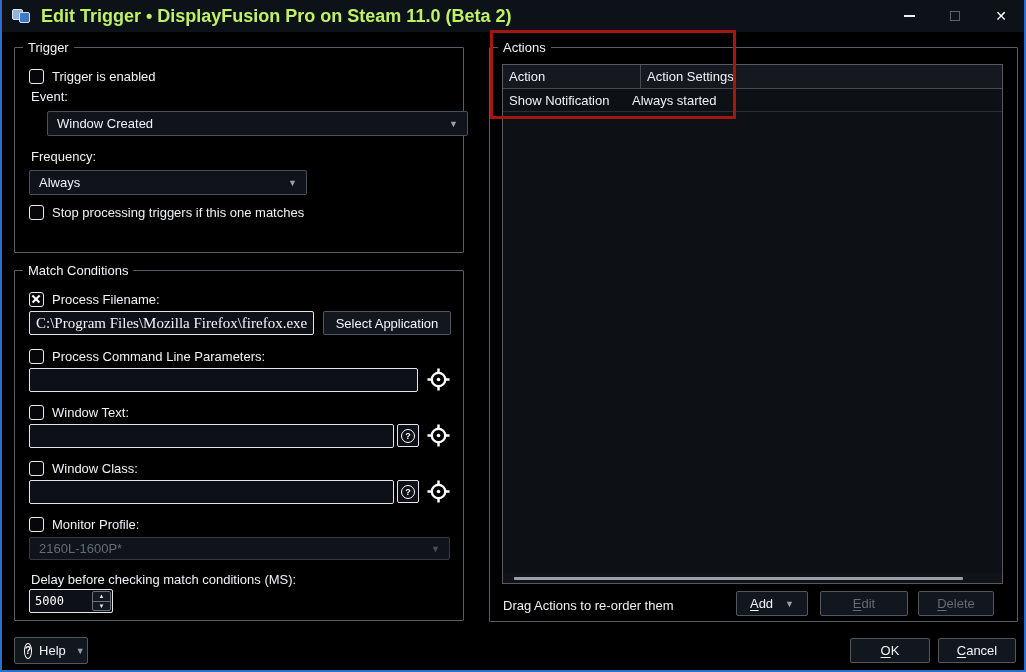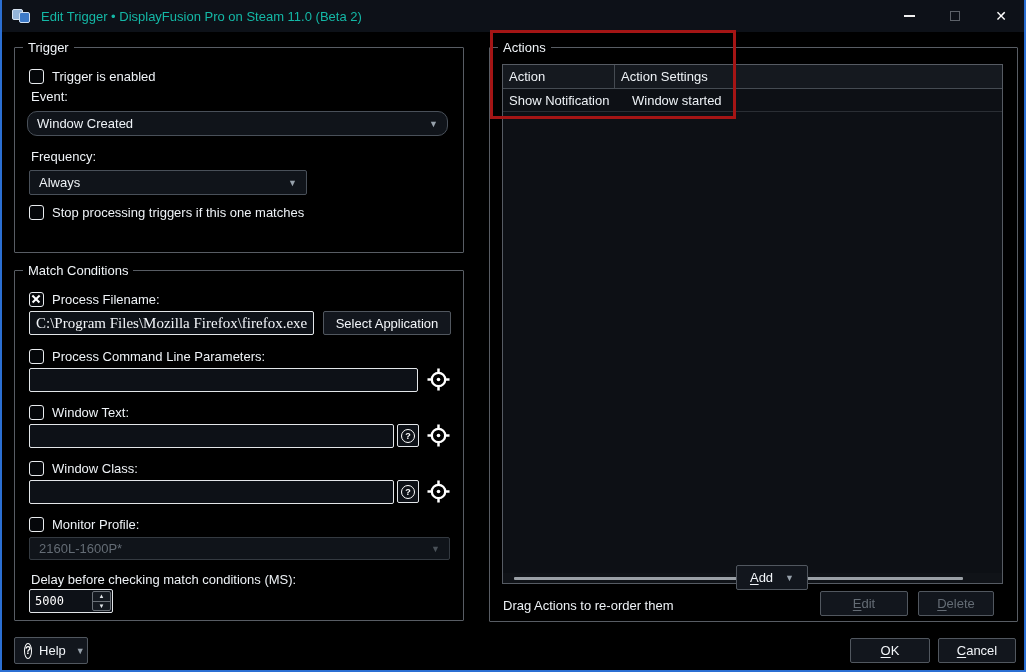--- a/index.html
+++ b/index.html
@@ -8,21 +8,21 @@
     position:relative; width:1026px; height:672px; overflow:hidden;
     background:#000;
     border-left:2px solid #2b6fd3; border-right:2px solid #2b6fd3; border-bottom:2px solid #2b6fd3;
     font-family:"Liberation Sans","DejaVu Sans",sans-serif; color:#eef2f6; font-size:13px;
   }
   
   #titlebar { position:absolute; left:0; top:0; right:0; height:32px; background:#0d1118; display:flex; align-items:center; }
   #app-icon { position:relative; width:20px; height:18px; margin:0 9px 0 10px; flex:0 0 auto; }
   #app-icon .sq1 { position:absolute; left:0; top:2px; width:11px; height:11px; background:#93b4d9; border:1px solid #d8e4f2; border-radius:2px; }
   #app-icon .sq2 { position:absolute; left:7px; top:5px; width:11px; height:11px; background:#3c7ac8; border:1px solid #cfe0f4; border-radius:2px; }
-  #window-title { font-size:13px; color:#14b8a6; white-space:nowrap; }
+  #window-title { font-size:18px; color:#bef264; white-space:nowrap;font-weight:bold; }
   #titlebar .spacer { flex:1; }
   .wc { width:46px; height:32px; display:flex; align-items:center; justify-content:center; color:#fff; }
   .min-glyph { width:11px; height:2px; background:#f0f0f0; display:block; }
   .max-glyph { width:10px; height:10px; border:1px solid #5c6168; display:block; }
   #btn-close { font-size:14px; }
   
   .groupbox { position:absolute; border:1px solid #585d64; border-radius:1px; }
   .groupbox-label { position:absolute; top:-9px; left:8px; background:#000; padding:0 5px; font-size:13px; color:#f0f4f8; line-height:17px; }
   
   .cbrow { position:absolute; display:flex; align-items:center; height:16px; }
@@ -52,21 +52,21 @@
   
   #delay-spinner { position:absolute; width:84px; height:24px; background:#0d1117; border:1.6px solid #e3e6e9; border-radius:2px; display:flex; }
   #delay-input { flex:1; background:transparent; border:none; outline:none; color:#fff; font-family:"DejaVu Sans Mono","Liberation Mono",monospace; font-size:12px; padding-left:5px; width:50px; }
   #spin-btns { width:19px; border:1px solid #6a7077; border-radius:2px; margin:1px; display:flex; flex-direction:column; background:#141920; }
   #spin-btns span { flex:1; display:flex; align-items:center; justify-content:center; font-size:6px; color:#e2e6ea; }
   #spin-up { border-bottom:1px solid #6a7077; }
   
   #actions-list { position:absolute; left:12px; top:16px; width:501px; height:520px; background:#0d1015; border:1px solid #565b63; }
   #list-header { display:flex; height:24px; background:#15191f; border-bottom:1px solid #454b52; }
   #list-header .hcell { display:flex; align-items:center; padding-left:6px; color:#eef2f6; }
-  #hcell-action { width:112px; border-right:1px solid #454b52; }
+  #hcell-action { width:138px; border-right:1px solid #454b52; }
   #hcell-settings { flex:1; }
   #list-row { display:flex; height:23px; align-items:center; border-bottom:1px solid #2a2e34; }
   #list-row .rcell { padding-left:6px; white-space:nowrap; }
   #rcell-action { width:123px; }
   #scroll-track { position:absolute; left:0; right:0; bottom:0; height:10px; background:#101318; }
   #scroll-thumb { position:absolute; left:11px; bottom:3px; width:449px; height:3px; background:#9aa0a6; border-radius:1px; }
   
   #annotation { position:absolute; left:488px; top:30px; width:246px; height:89px; border:3px solid #a41515; }
   
   #help-btn { left:12px; top:637px; width:74px; height:27px; justify-content:flex-start; padding:0 9px; }
@@ -97,21 +97,21 @@
 
   <div class="groupbox" style="left:12px; top:47px; width:450px; height:206px;">
     <span class="groupbox-label">Trigger</span>
 
     <div class="cbrow" style="left:14px; top:20px;">
       <span class="cb"></span>
       <span class="cblabel">Trigger is enabled</span>
     </div>
 
     <div class="flabel" style="left:16px; top:41px;">Event:</div>
-    <div class="dropdown" style="left:12px; top:63px; width:421px; height:25px;border-radius:10px;">
+    <div class="dropdown" style="left:32px; top:63px; width:421px; height:25px;">
       <span class="ddtext">Window Created</span>
       <span class="ddarrow">▼</span>
     </div>
 
     <div class="flabel" style="left:16px; top:101px;">Frequency:</div>
     <div class="dropdown" style="left:14px; top:122px; width:278px; height:25px;">
       <span class="ddtext">Always</span>
       <span class="ddarrow">▼</span>
     </div>
 
@@ -203,30 +203,30 @@
   <div class="groupbox" style="left:487px; top:47px; width:529px; height:575px;">
     <span class="groupbox-label">Actions</span>
 
     <div id="actions-list">
       <div id="list-header">
         <div class="hcell" id="hcell-action">Action</div>
         <div class="hcell" id="hcell-settings">Action Settings</div>
       </div>
       <div id="list-row">
         <div class="rcell" id="rcell-action">Show Notification</div>
-        <div class="rcell">Window started</div>
+        <div class="rcell">Always started</div>
       </div>
       <div id="scroll-track">
         <div id="scroll-thumb"></div>
       </div>
     </div>
 
     <div class="flabel" style="left:13px; top:550px;">Drag Actions to re-order them</div>
 
-    <div class="btn" style="left:246px; top:517px; width:72px; height:25px;">
+    <div class="btn" style="left:246px; top:543px; width:72px; height:25px;">
       <span><u>A</u>dd</span>
       <span class="ddarrow">▼</span>
     </div>
     <div class="btn disabled" style="left:330px; top:543px; width:88px; height:25px;">
       <span><u>E</u>dit</span>
     </div>
     <div class="btn disabled" style="left:428px; top:543px; width:76px; height:25px;">
       <span><u>D</u>elete</span>
     </div>
   </div>

